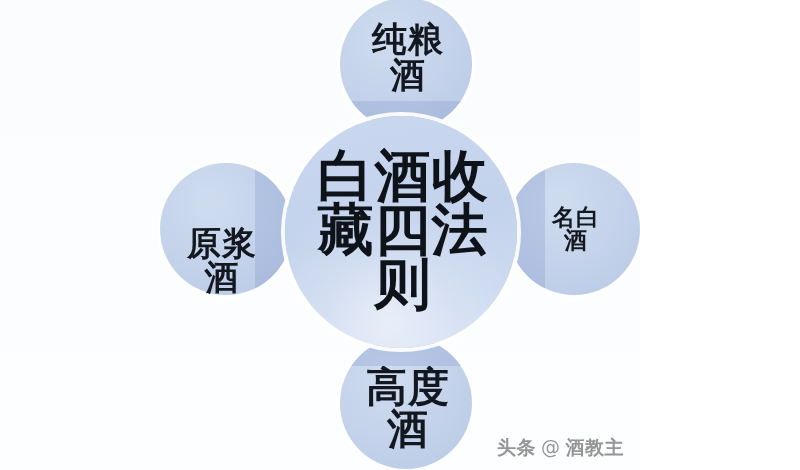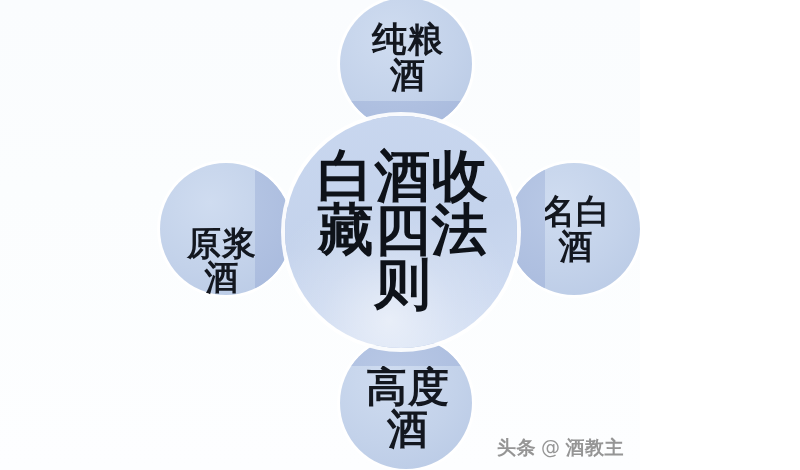--- a/index.html
+++ b/index.html
@@ -50,21 +50,21 @@
     left: 508px; top: 163px;
     width: 132px; height: 132px;
   }
   #sat-bottom {
     left: 340px; top: 337px;
     width: 132px; height: 132px;
   }
 
   #sat-top .label    { font-size: 35px; transform: translate(2px, -6px); }
   #sat-left .label   { font-size: 34px; transform: translate(-4px, 0px); }
-  #sat-right .label  { font-size: 34px; transform: translate(2px, 0px); }
+  #sat-right .label  { font-size: 23px; transform: translate(2px, 0px); }
   #sat-bottom .label { font-size: 41px; transform: translate(2px, 6px); }
 
   
   .lens {
     position: absolute;
     border-radius: 50%;
     z-index: 2;
     pointer-events: none;
     background: radial-gradient(circle at 40% 32%, #b9c9e6 0%, #aebfe0 60%, #a6b8dc 100%);
   }

